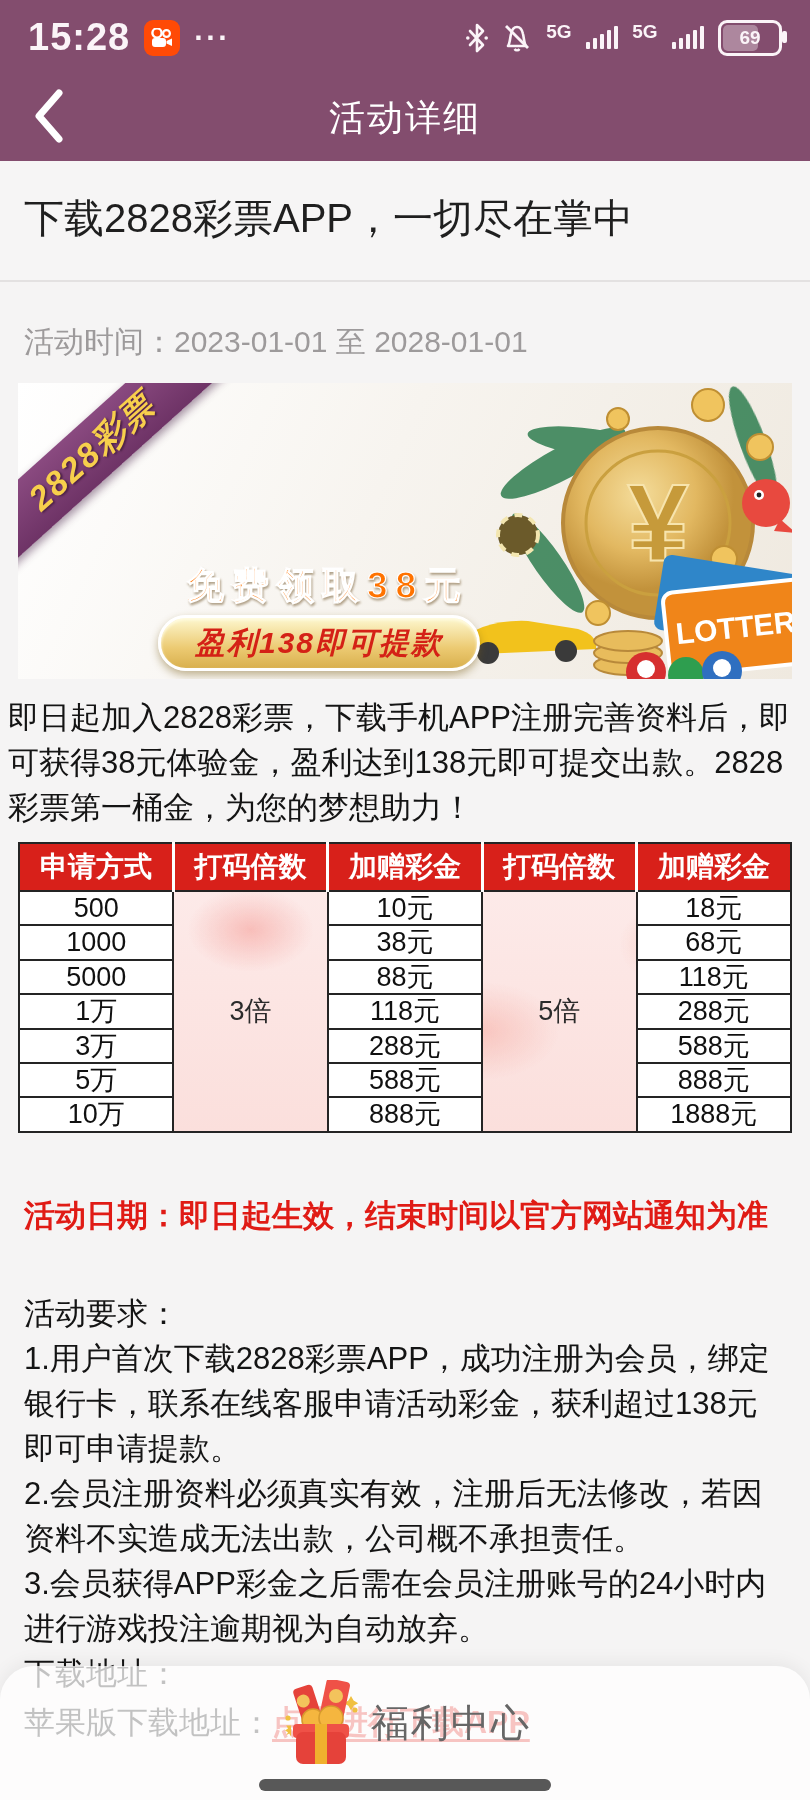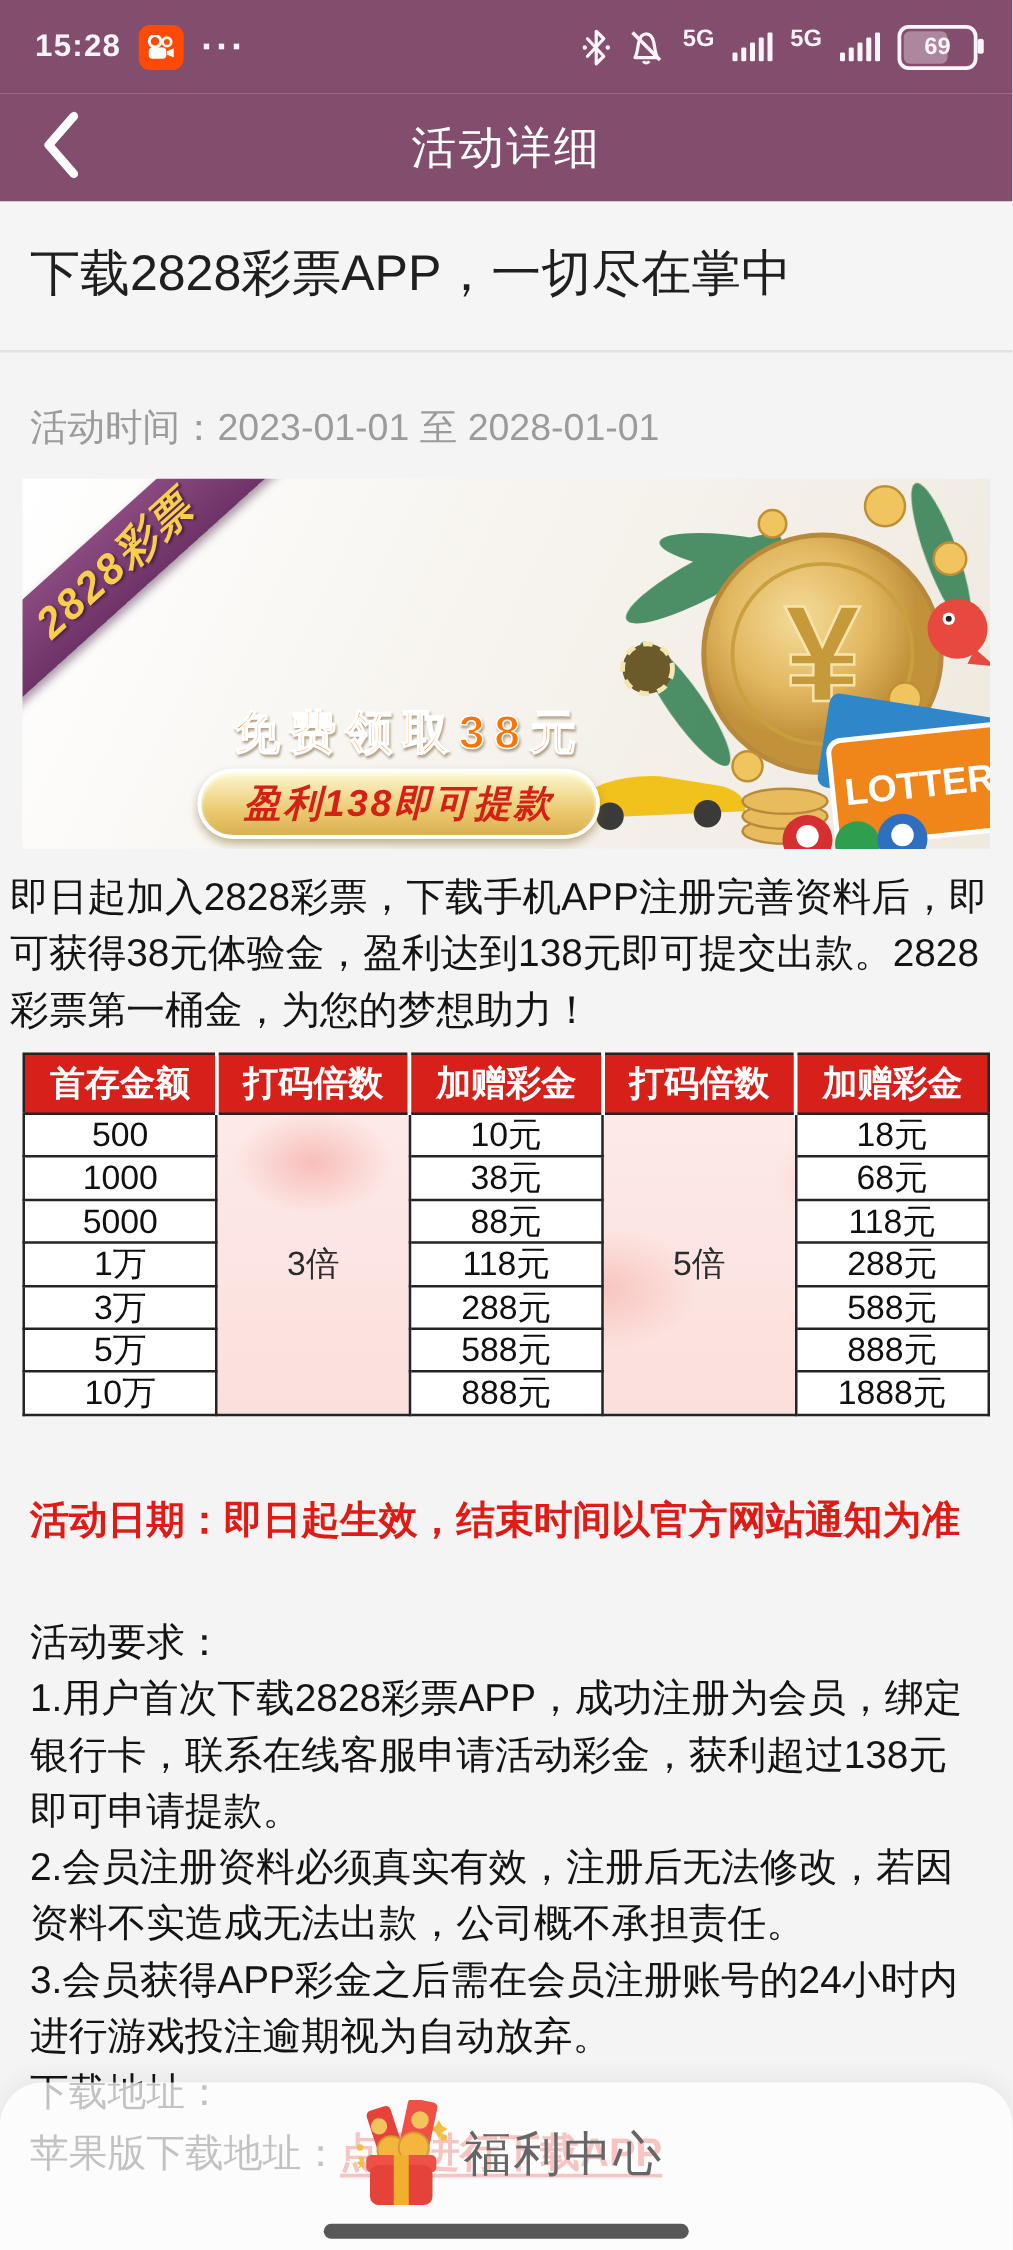--- a/index.html
+++ b/index.html
@@ -3,21 +3,21 @@
 <meta charset="utf-8">
 <style>
   html,body{margin:0;padding:0;}
   body{width:810px;height:1800px;overflow:hidden;position:relative;background:#f5f4f4;
        font-family:"Liberation Sans","DejaVu Sans",sans-serif;}
   .purple{background:#834d6e;}
   
   .statusbar{height:75px;display:flex;align-items:center;justify-content:space-between;
              padding:0 28px;color:#fbf4f8;}
   .sb-left,.sb-right{display:flex;align-items:center;gap:14px;}
-  .sb-time{font-size:25px;font-weight:600;letter-spacing:1px;}
+  .sb-time{font-size:38px;font-weight:600;letter-spacing:1px;}
   .ks-badge{width:36px;height:36px;border-radius:9px;background:#ff4a06;display:flex;
             align-items:center;justify-content:center;}
   .sb-more{font-size:30px;font-weight:700;letter-spacing:2px;line-height:10px;}
   .sig{display:flex;align-items:flex-end;gap:12px;}
   .sig .g5{font-size:19px;font-weight:700;line-height:14px;margin-right:2px;transform:translateY(-10px);}
   .bars{display:flex;align-items:flex-end;gap:2.5px;}
   .bars i{display:block;width:4.5px;background:#fbf4f8;border-radius:1px;}
   .batt{position:relative;width:58px;height:30px;border:3px solid #fbf4f8;border-radius:9px;
         display:flex;align-items:center;justify-content:center;}
   .batt .lvl{position:absolute;left:2px;top:2px;bottom:2px;width:60%;background:rgba(251,244,248,.35);border-radius:5px;}
@@ -227,21 +227,21 @@
   </div>
   <div class="bn-subline">免费领取38元</div>
   <div class="bn-button">盈利138即可提款</div>
 </div>
 
 <div class="intro">即日起加入2828彩票，下载手机APP注册完善资料后，即可获得38元体验金，盈利达到138元即可提交出款。2828彩票第一桶金，为您的梦想助力！</div>
 
 <table class="bonus-table">
   <thead>
     <tr>
-      <th>首存金额</th>
+      <th>申请方式</th>
       <th>打码倍数</th>
       <th>加赠彩金</th>
       <th>打码倍数</th>
       <th>加赠彩金</th>
     </tr>
   </thead>
   <tbody>
       <tr>
         <td class="c-white">500</td>
         <td class="c-merge" rowspan="7">3倍</td>

